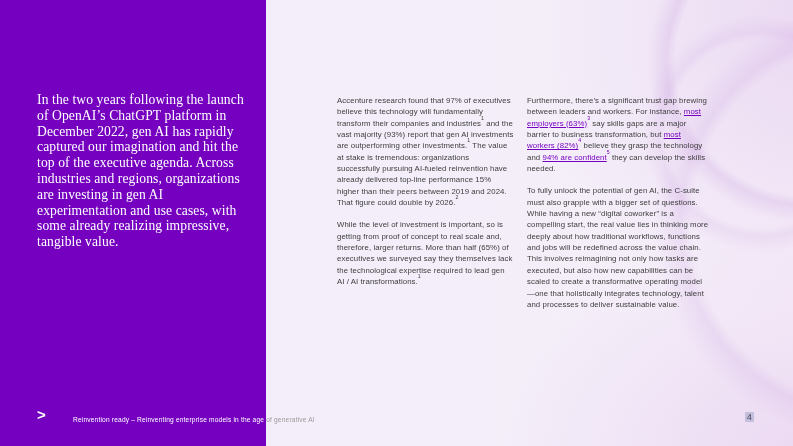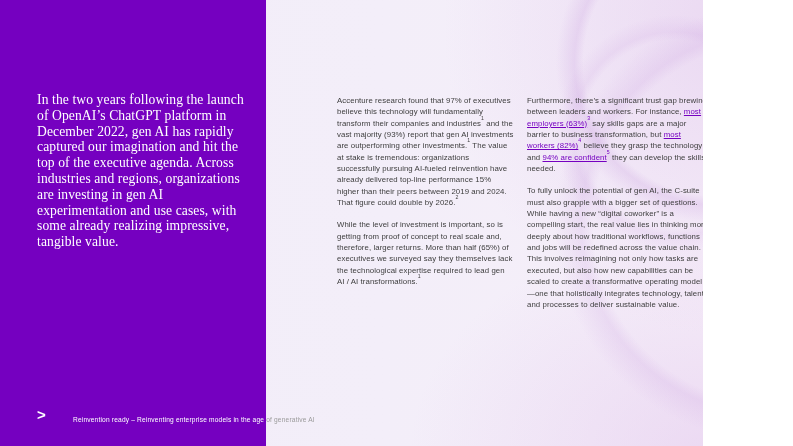--- a/index.html
+++ b/index.html
@@ -5,21 +5,21 @@
   :root{
     --accent-purple:#7500C0;
     --link-purple:#7500C0;
     --body-text:#3d3d3d;
     --footer-gray:#9b9b9b;
     --background:#F2EDF8;
   }
   *{margin:0;padding:0;box-sizing:border-box;}
   html,body{width:793px;height:446px;overflow:hidden;background:#fff;}
   .page{
-    position:relative;width:703px;height:446px;overflow:hidden;
+    position:relative;width:793px;height:446px;overflow:hidden;
     font-family:"Liberation Sans",sans-serif;
     background:var(--background);
   }
   
   .bg-swirl{
     position:absolute;inset:0;
     background:
       radial-gradient(circle 230px at 102% 14%, rgba(190,140,216,0) 58%, rgba(190,140,216,0.20) 62%, rgba(190,140,216,0) 70%),
       radial-gradient(circle 300px at 110% 50%, rgba(196,150,220,0) 60%, rgba(196,150,220,0.18) 64%, rgba(196,150,220,0) 73%),
       radial-gradient(circle 170px at 96% 30%, rgba(200,155,222,0) 55%, rgba(200,155,222,0.16) 60%, rgba(200,155,222,0) 70%),

